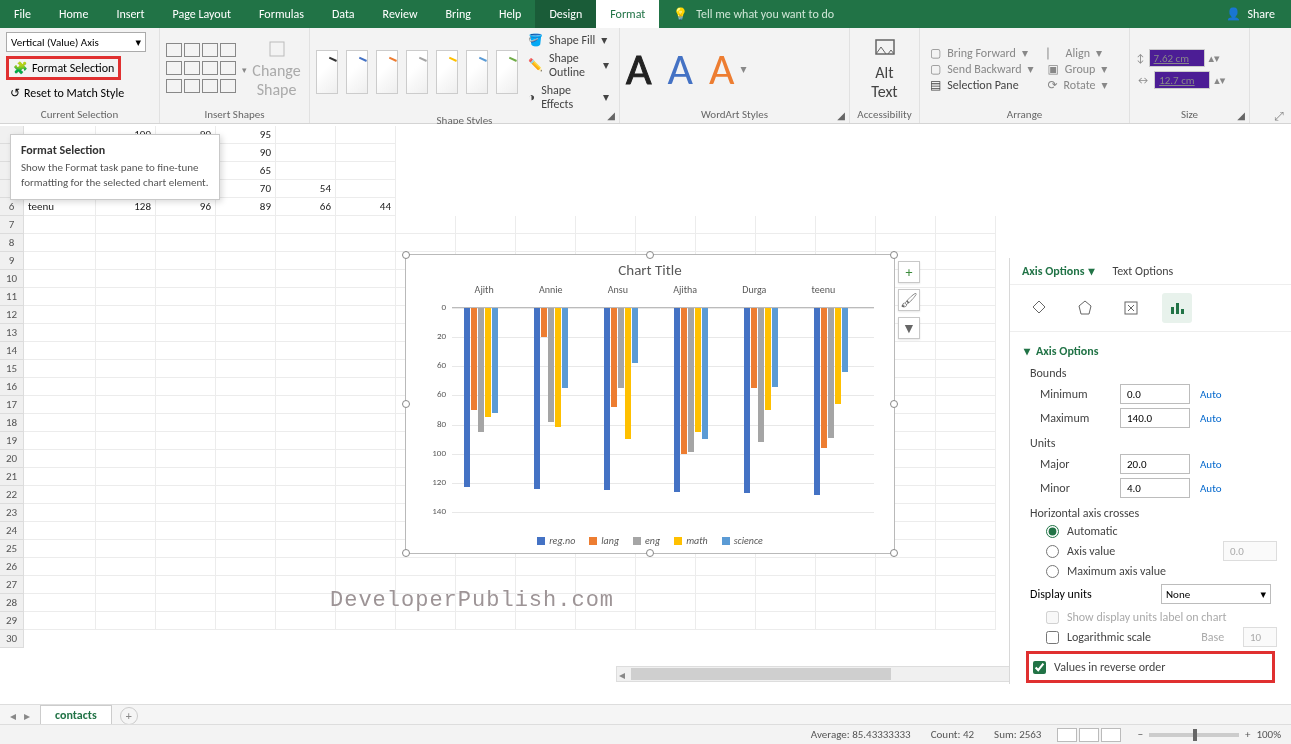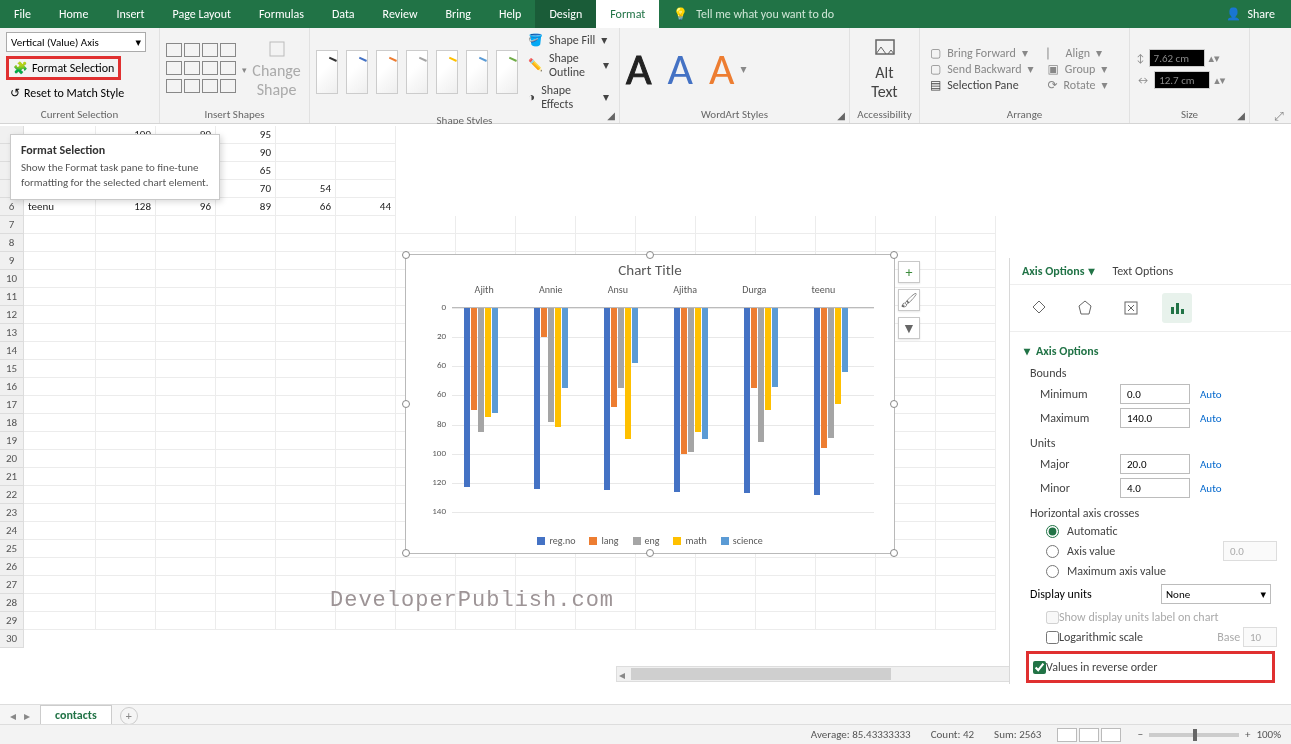--- a/index.html
+++ b/index.html
@@ -38,21 +38,21 @@
 .wa { font-size: 44px; font-family: Calibri; font-weight:400; }
 
 .btn-stack { display:flex; flex-direction:column; align-items:center; justify-content:center; width:48px; font-size:16px; color:#444;}
 .btn-stack svg{margin-bottom:2px;}
 
 .arrange-col{display:flex;flex-direction:column;gap:2px;font-size:12px;color:#888;}
 .arrange-col div{display:flex;align-items:center;gap:6px;padding:0 4px;}
 
 .size-col{display:flex;flex-direction:column;gap:4px;font-size:11px;color:#888;}
 .size-row{display:flex;align-items:center;gap:4px;}
-.size-input{width:56px;height:18px;border:1px solid #ccc;background:#000000;padding:0 4px;display:flex;align-items:center;}
+.size-input{width:56px;height:18px;border:1px solid #ccc;background:#4c1d95;padding:0 4px;display:flex;align-items:center;text-decoration:underline;}
 
 .dialog-launcher{position:absolute;right:2px;bottom:2px;width:12px;height:12px;color:#666;font-size:10px;display:flex;align-items:center;justify-content:center;}
 
 
 .tooltip { position: absolute; left: 10px; top: 134px; width: 210px; background: #fff; border: 1px solid #c9c9c9; box-shadow: 2px 2px 6px rgba(0,0,0,.15); padding: 8px 10px; z-index: 50; }
 .tooltip .tt-title { font-weight: 600; font-size: 12px; margin-bottom: 4px; color:#333; }
 .tooltip .tt-body { font-size: 11px; color: #555; line-height: 1.35; }
 
 
 .sheet-area { position: absolute; left: 0; top: 124px; right: 0; bottom: 42px; display:flex; }
@@ -69,21 +69,21 @@
 .chart-handles span{position:absolute;width:8px;height:8px;background:#fff;border:1px solid #888;border-radius:50%;}
 .chart-title{text-align:center;font-size:15px;color:#595959;padding-top:6px;}
 .cat-labels{display:flex;justify-content:space-around;padding:4px 36px 0 46px;font-size:10px;color:#595959;}
 .plot{position:absolute;left:46px;top:52px;right:20px;bottom:44px;border-top:1px solid #bbb;}
 .y-ticks{position:absolute;left:14px;top:52px;bottom:44px;width:28px;}
 .y-tick{position:absolute;right:2px;font-size:9px;color:#595959;text-align:right;width:26px;}
 .gridline{position:absolute;left:0;right:0;border-top:1px solid #e8e8e8;}
 .grp{position:absolute;top:0;bottom:0;display:flex;align-items:flex-start;gap:1px;}
 .bar{width:6px;}
 .legend{position:absolute;bottom:6px;left:0;right:0;display:flex;justify-content:center;gap:14px;font-size:10px;color:#595959;}
-.legend span{display:inline-flex;align-items:center;gap:4px;}
+.legend span{display:inline-flex;align-items:center;gap:4px;font-style:italic;}
 .sw{width:8px;height:8px;display:inline-block;}
 .side-btns{position:absolute;right:-26px;top:6px;display:flex;flex-direction:column;gap:6px;}
 .side-btn{width:22px;height:22px;border:1px solid #c8c8c8;background:#fff;box-shadow:0 1px 2px rgba(0,0,0,.1);display:flex;align-items:center;justify-content:center;color:#3a8a3a;font-size:14px;}
 
 .watermark{position:absolute;left:330px;top:464px;font-family:"Courier New",monospace;font-size:22px;color:#9d9496;letter-spacing:1px;}
 
 
 .sheet-tabs-row{position:absolute;left:0;right:0;bottom:18px;height:22px;background:#f5f5f5;border-top:1px solid #ddd;display:flex;align-items:center;}
 .sheet-nav{display:flex;gap:8px;padding:0 10px;color:#888;}
 .sheet-tab{padding:2px 14px;background:#fff;border:1px solid #ccc;border-bottom:2px solid #217346;color:#217346;font-weight:600;font-size:12px;}
@@ -100,21 +100,21 @@
 .pane-icons .pi{width:30px;height:30px;display:flex;align-items:center;justify-content:center;border-radius:3px;}
 .pane-icons .pi.active{background:#e8f2ec;}
 .pane-body{flex:1;overflow:auto;padding:6px 14px;}
 .sect-title{color:#217346;font-weight:600;display:flex;align-items:center;gap:6px;margin:6px 0;}
 .sub{color:#444;margin:8px 0 4px 6px;}
 .frow{display:flex;align-items:center;gap:10px;margin:4px 0 4px 16px;}
 .frow label{width:70px;color:#444;}
 .txtin{width:70px;height:20px;border:1px solid #bcbcbc;padding:0 6px;font-size:11px;}
 .auto{color:#0066cc;font-size:11px;}
 .radio-row{display:flex;align-items:center;gap:8px;margin:3px 0 3px 22px;color:#444;}
-.chk-row{display:flex;align-items:center;margin:3px 0 3px 22px;color:#444;}
+.chk-row{display:flex;align-items:center;gap:8px;margin:3px 0 3px 22px;color:#444;}
 input[type=radio],input[type=checkbox]{accent-color:#217346;}
 .du-row{display:flex;align-items:center;justify-content:space-between;margin:6px 6px 6px 6px;}
 .du-sel{width:110px;height:20px;border:1px solid #bcbcbc;background:#fff;font-size:11px;padding:0 4px;display:flex;justify-content:space-between;align-items:center;}
 .hl-box{border:3px solid #e03030;padding:6px 4px;margin:4px 2px;}
 
 
 .status{position:absolute;left:0;right:0;bottom:0;height:20px;background:#f3f3f3;border-top:1px solid #ddd;display:flex;align-items:center;font-size:11px;color:#555;}
 .status .spacer{flex:1;}
 .status .seg{padding:0 10px;}
 .view-btns{display:flex;gap:2px;padding:0 6px;}

